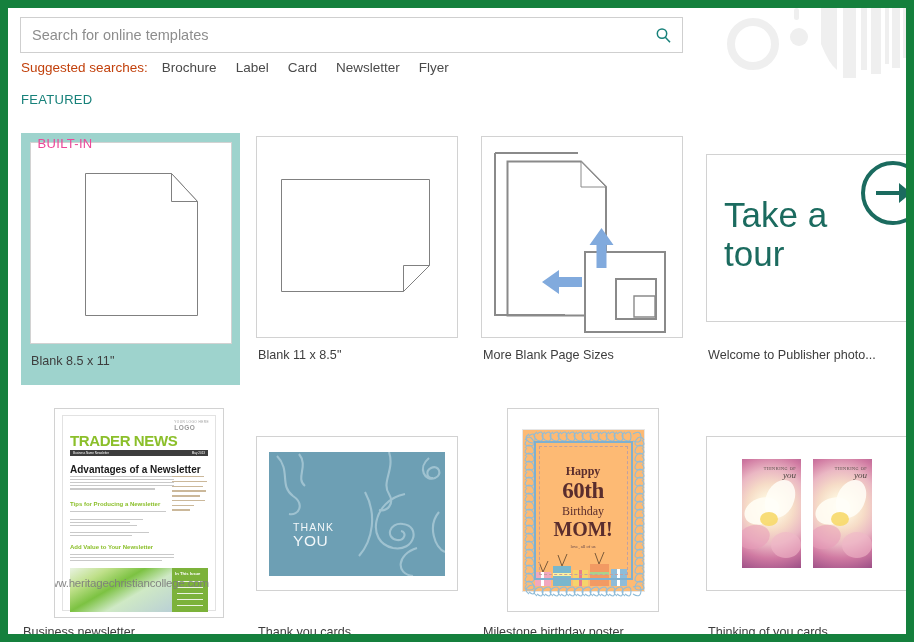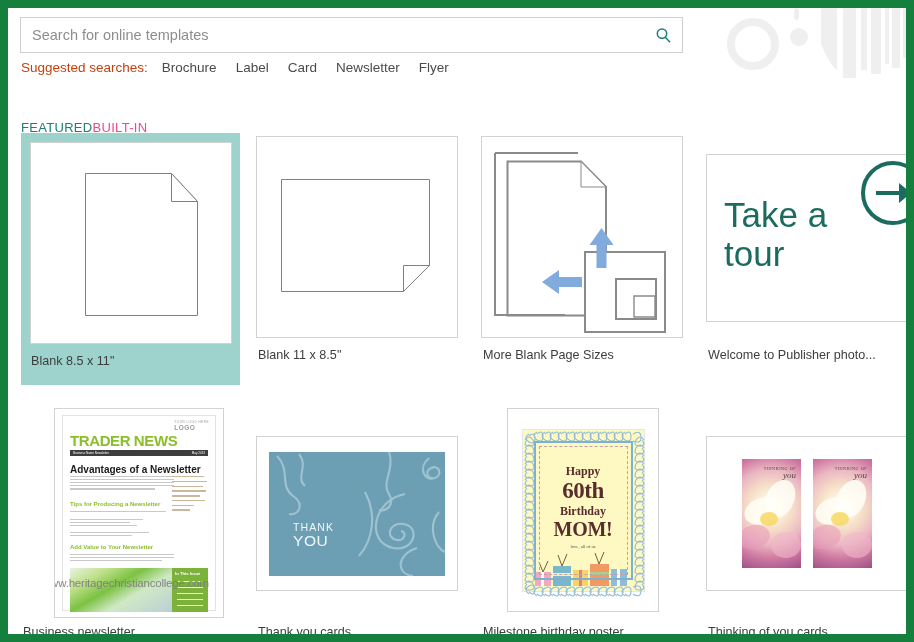--- a/index.html
+++ b/index.html
@@ -59,24 +59,25 @@
     z-index:3;
   }
   #suggested .sug-label { color:#c2410c; margin-right:14px; }
   #suggested .sug-link {
     color:#4a4a4a; margin-right:19px; cursor:pointer;
     text-decoration:none;
   }
 
   
   #tabs {
-    position:absolute; left:13px; top:112px;
-    display:flex; 
+    position:absolute; left:13px; top:84px;
+    display:flex; gap:26px;
     font-size:13px; letter-spacing:0.3px;
     z-index:3;
+    flex-direction:column;
   }
   .tab { cursor:pointer; padding-bottom:3px; }
   .tab.active { color:#17817a; }
   .tab.inactive { color:#ec4899;text-align:right; }
 
   
   #grid {
     position:absolute; left:0; top:128px;
     width:905px; height:510px;
     z-index:2;
@@ -170,21 +171,21 @@
   .ty-card {
     position:relative; width:176px; height:124px;
     background:#6d9fb4; overflow:hidden;
   }
   .ty-text { position:absolute; left:24px; bottom:26px; color:#f2f7f9; line-height:1.05;}
   .ty-text .t1 { font-size:10.5px; letter-spacing:1.1px;}
   .ty-text .t2 { font-size:15.5px; letter-spacing:0.6px;}
 
   
   .bd { position:absolute; inset:0; background:#fff; display:flex; align-items:center; justify-content:center;}
-  .bd-card { position:relative; width:123px; height:163px; background:#fef9c3; border:1px solid #e6e6e6;}
+  .bd-card { position:relative; width:123px; height:163px; background:#fdba74; border:1px solid #e6e6e6;}
   .bd-frame { position:absolute; left:11px; top:11px; right:11px; bottom:11px; border:2px solid #7fb0cf;}
   .bd-frame2 { position:absolute; left:16px; top:16px; right:16px; bottom:16px; border:1px dashed #c2a1a1;}
   .bd-t { position:absolute; width:100%; text-align:center; color:#5a2d2d; font-family:"Liberation Serif", serif;}
   .bd-sub { position:absolute; width:100%; text-align:center; font-size:4.6px; color:#6a4a4a; font-family:"Liberation Serif", serif;}
 
   
   .ti { position:absolute; inset:0; background:#fff; display:flex; align-items:center; justify-content:center; gap:12px;}
   .ti-card { position:relative; width:59px; height:109px; overflow:hidden;
     background:
       radial-gradient(circle at 48% 44%, #fffdf3 0%, #fdf4dd 16%, #f6dcc7 34%, #eab7c3 55%, #d07aa2 75%, #9c4f86 100%);
@@ -446,21 +447,21 @@
                   <rect x="94" y="139" width="3" height="17" fill="#fff"></rect>
                 <path d="M20 142 l-4 -10 M20 142 l5 -11" stroke="#7a5a3a" stroke-width="1" fill="none"></path>
                 <path d="M39 136 l-4 -11 M39 136 l5 -12" stroke="#7a5a3a" stroke-width="1" fill="none"></path>
                 <path d="M76 134 l-4 -11 M76 134 l5 -12" stroke="#7a5a3a" stroke-width="1" fill="none"></path>
               </g>
             </svg>
             <div class="bd-frame"></div>
             <div class="bd-frame2"></div>
             <div class="bd-t" style="top:34px; font-size:12px; font-weight:bold;">Happy</div>
             <div class="bd-t" style="top:48px; font-size:23px; font-weight:bold; letter-spacing:-0.5px;">60th</div>
-            <div class="bd-t" style="top:74px; font-size:12px; font-weight:bold;">Birthday</div>
+            <div class="bd-t" style="top:74px; font-size:12px; font-weight:normal;">Birthday</div>
             <div class="bd-t" style="top:88px; font-size:20px; font-weight:bold; letter-spacing:-0.3px;">MOM!</div>
             <div class="bd-sub" style="top:114px;">love, all of us</div>
           </div>
         </div>
       </div>
       <div class="tile-label" style="top:217px; left:2px;">Milestone birthday poster</div>
     </div>
 
     <div class="tile r2" style="left:698px; width:230px;">
       <div class="thumb-wrap" style="top:28px; width:202px; height:155px;">

